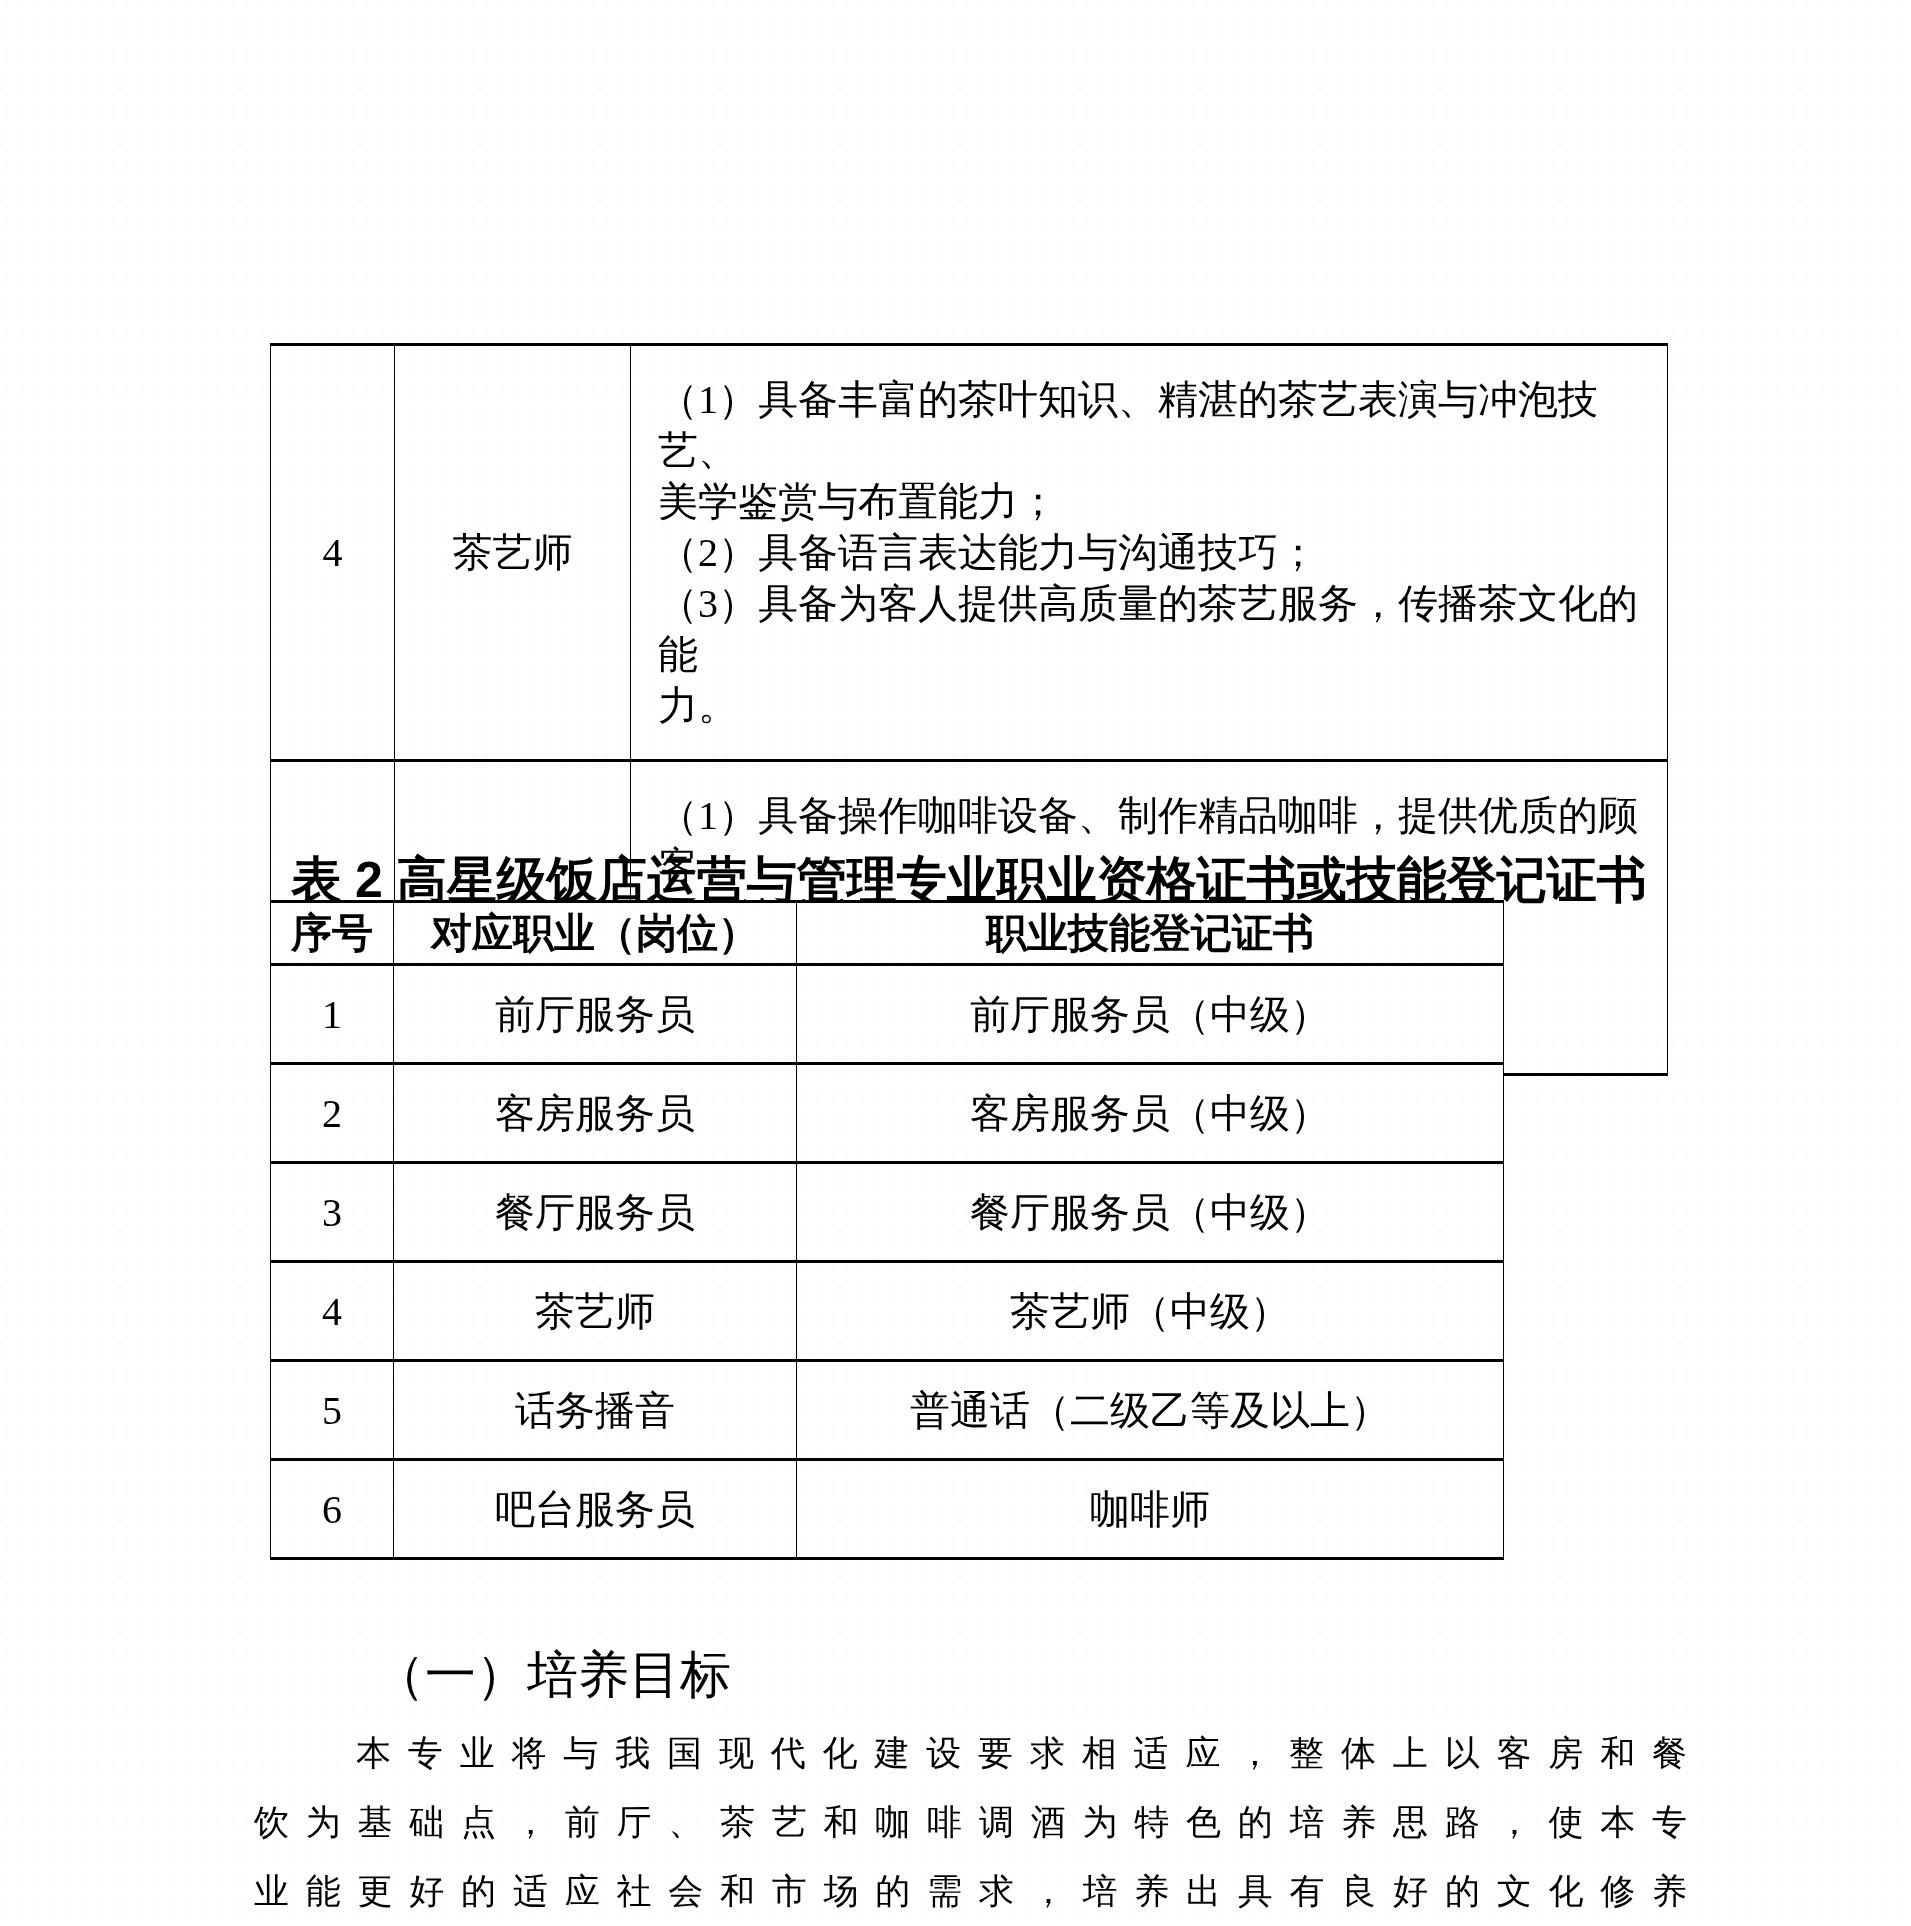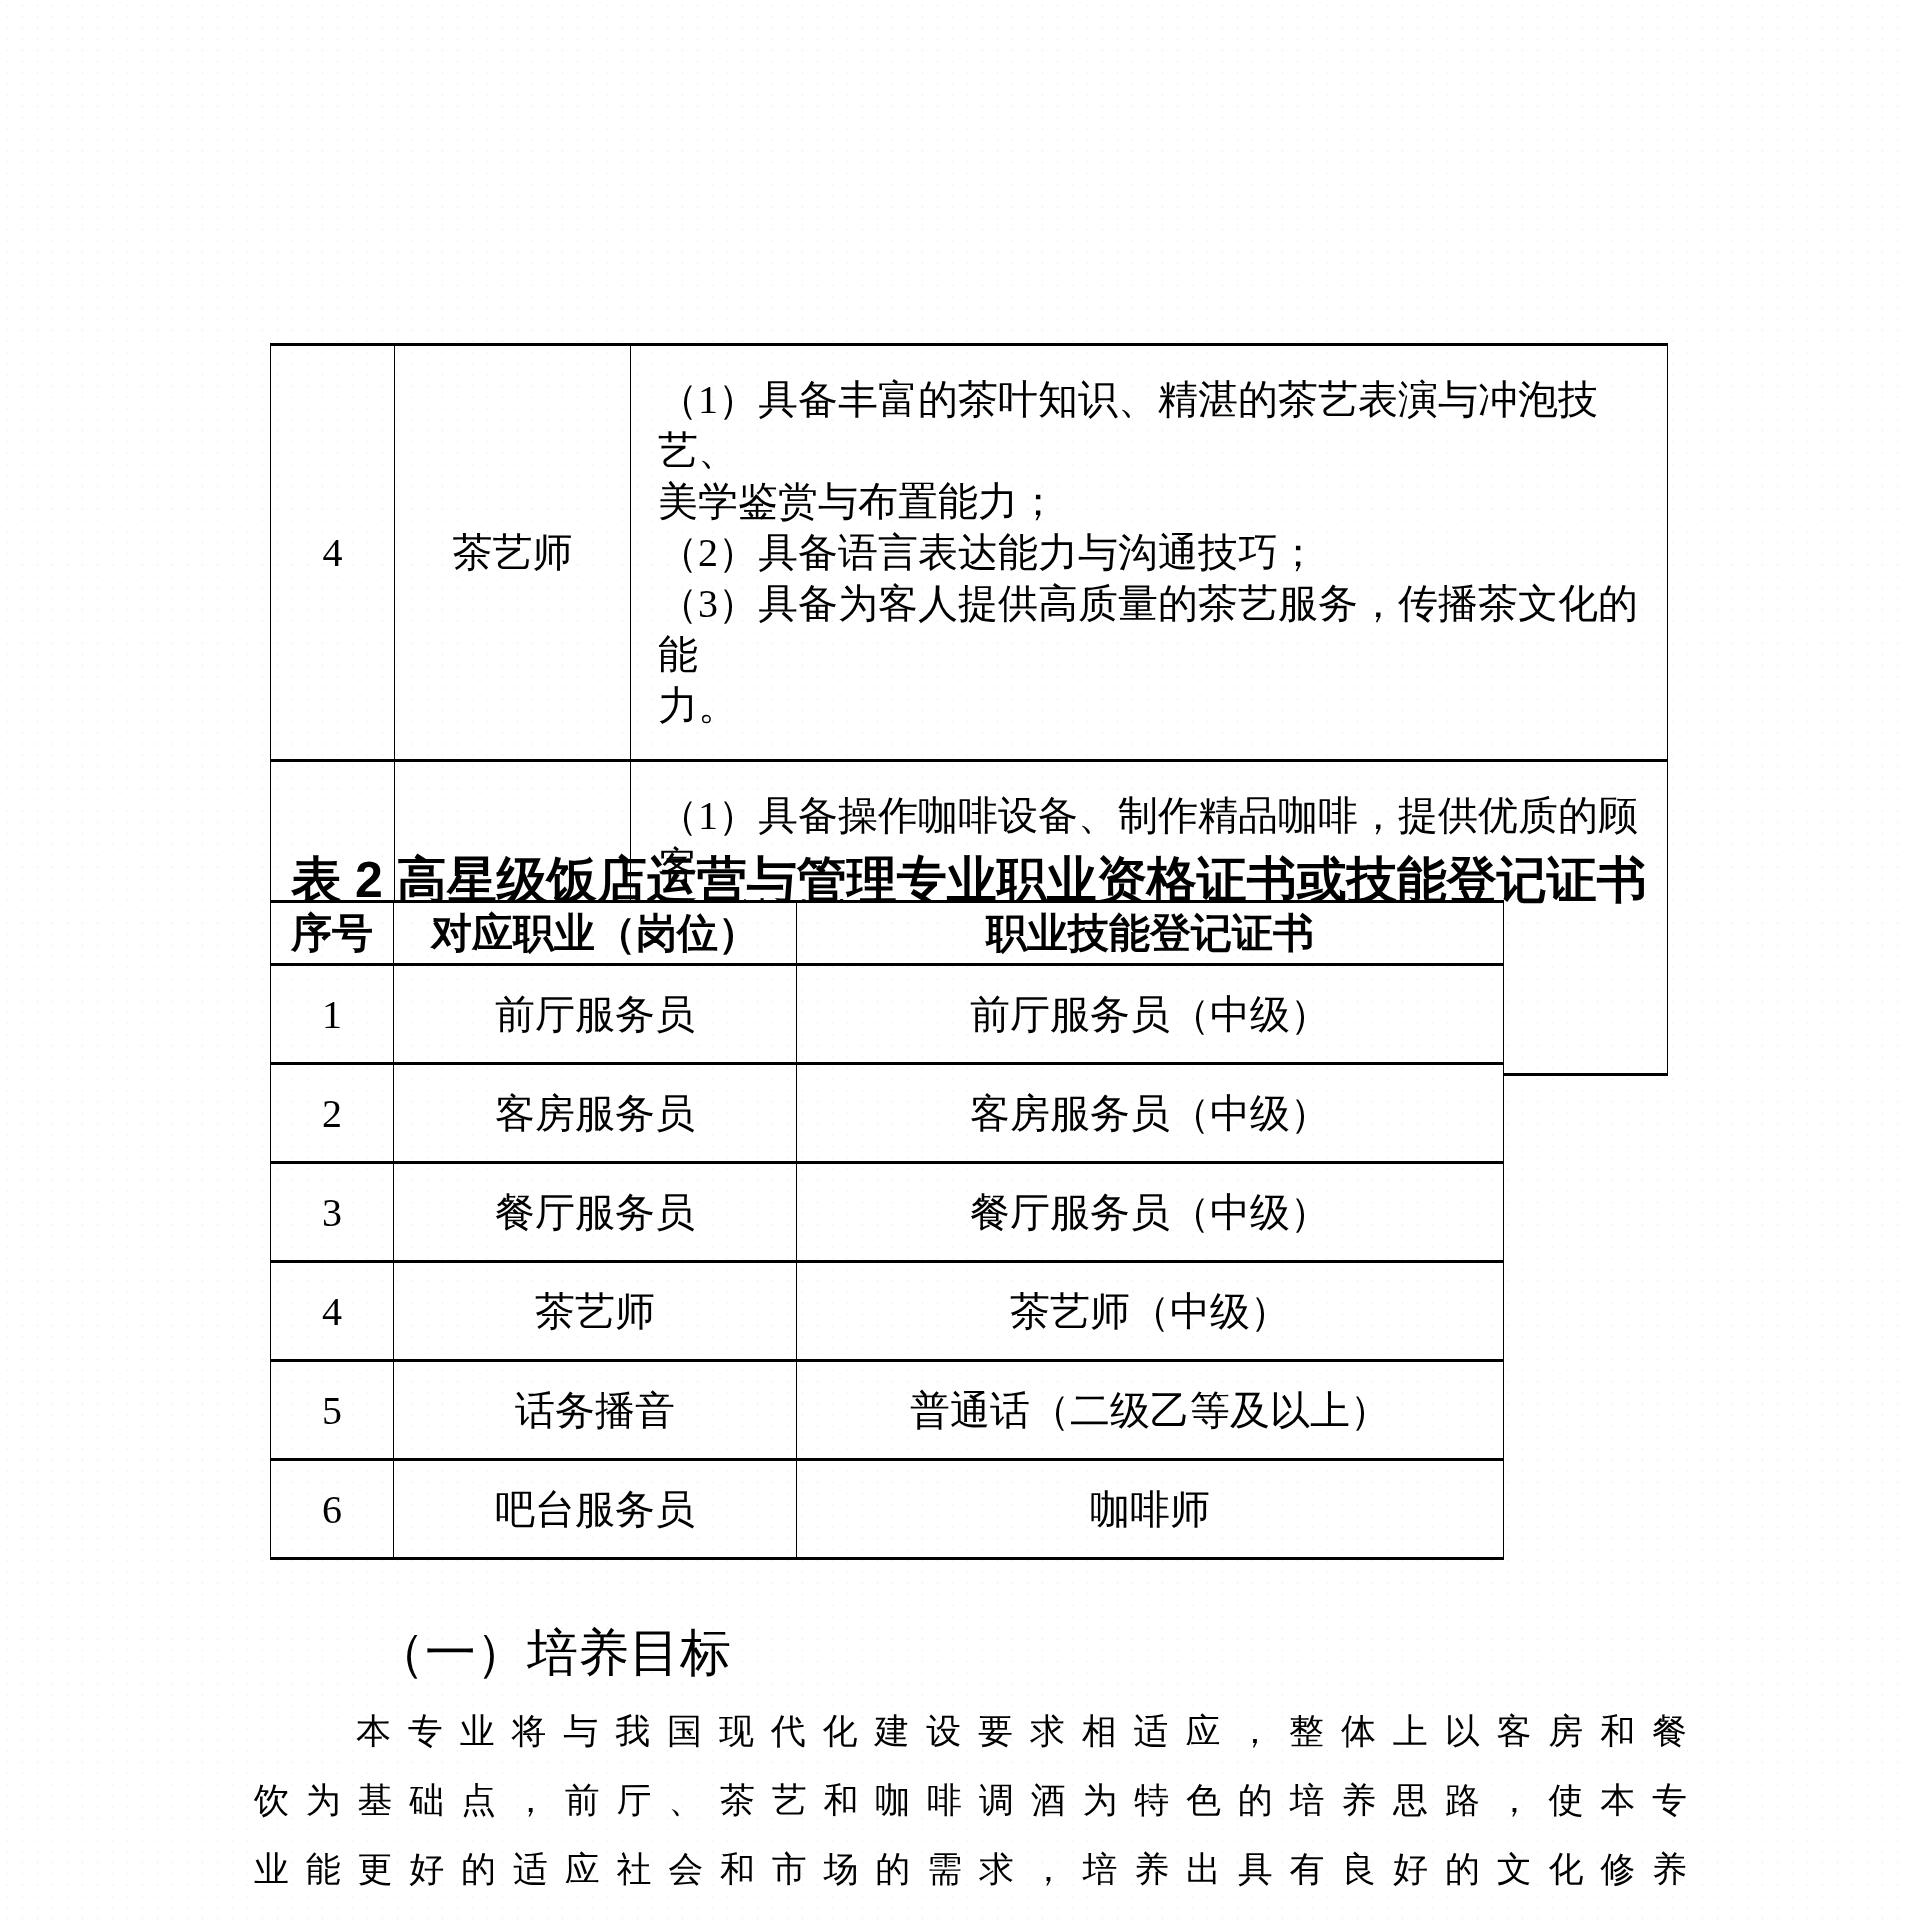--- a/index.html
+++ b/index.html
@@ -37,21 +37,21 @@
   }
   #table2 td{font-size:40px;}
   #table2 tr.datarow{height:99px;}
   
   #section{position:absolute;left:254px;top:1620px;width:1433px;}
   #sec-heading{
     font-family:"Liberation Sans","DejaVu Sans",sans-serif;font-weight:700;
     font-size:57px;line-height:73px;padding-left:99px;
   }
   #sec-subheading{
-    font-size:51px;line-height:62px;padding-left:120px;margin-top:2px;
+    font-size:51px;line-height:62px;padding-left:120px;margin-top:24px;
   }
   .bodyline{
     font-size:35px;line-height:69px;
     text-align:justify;text-align-last:justify;
   }
   .bodyline.indent{padding-left:102px;}
   #paragraphs{margin-top:13px;}
 </style>
 </head>
 <body>

